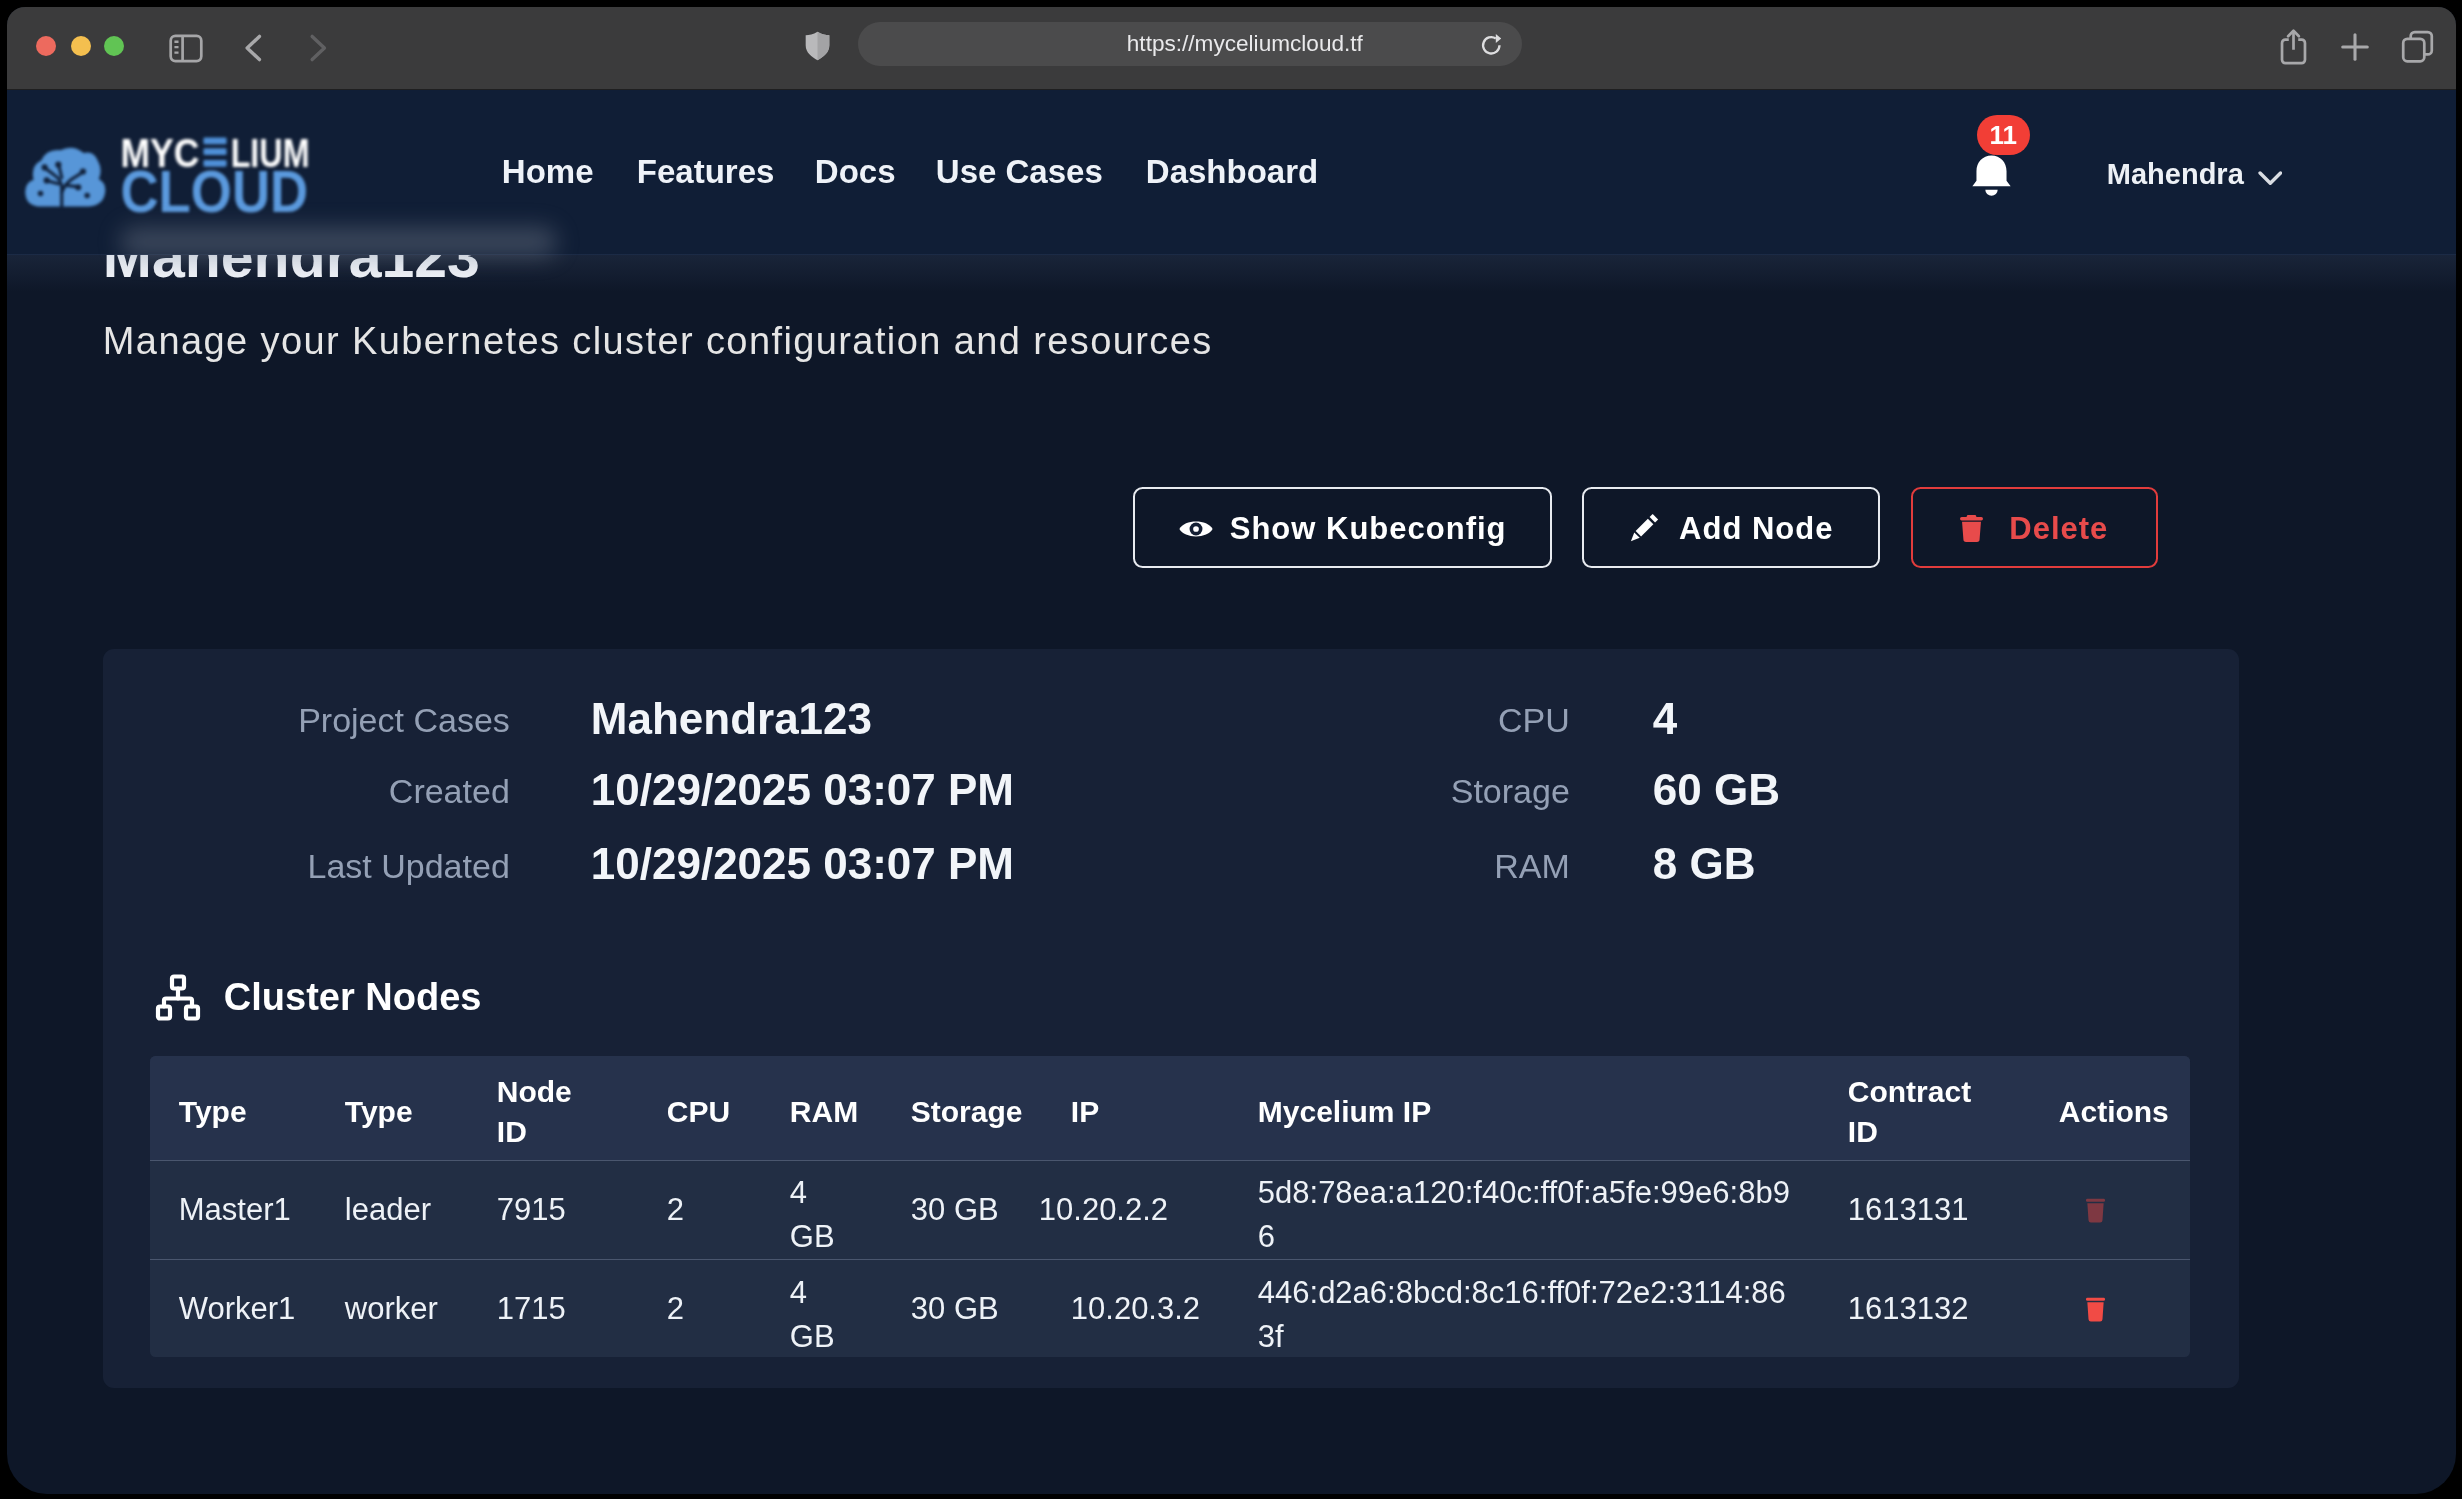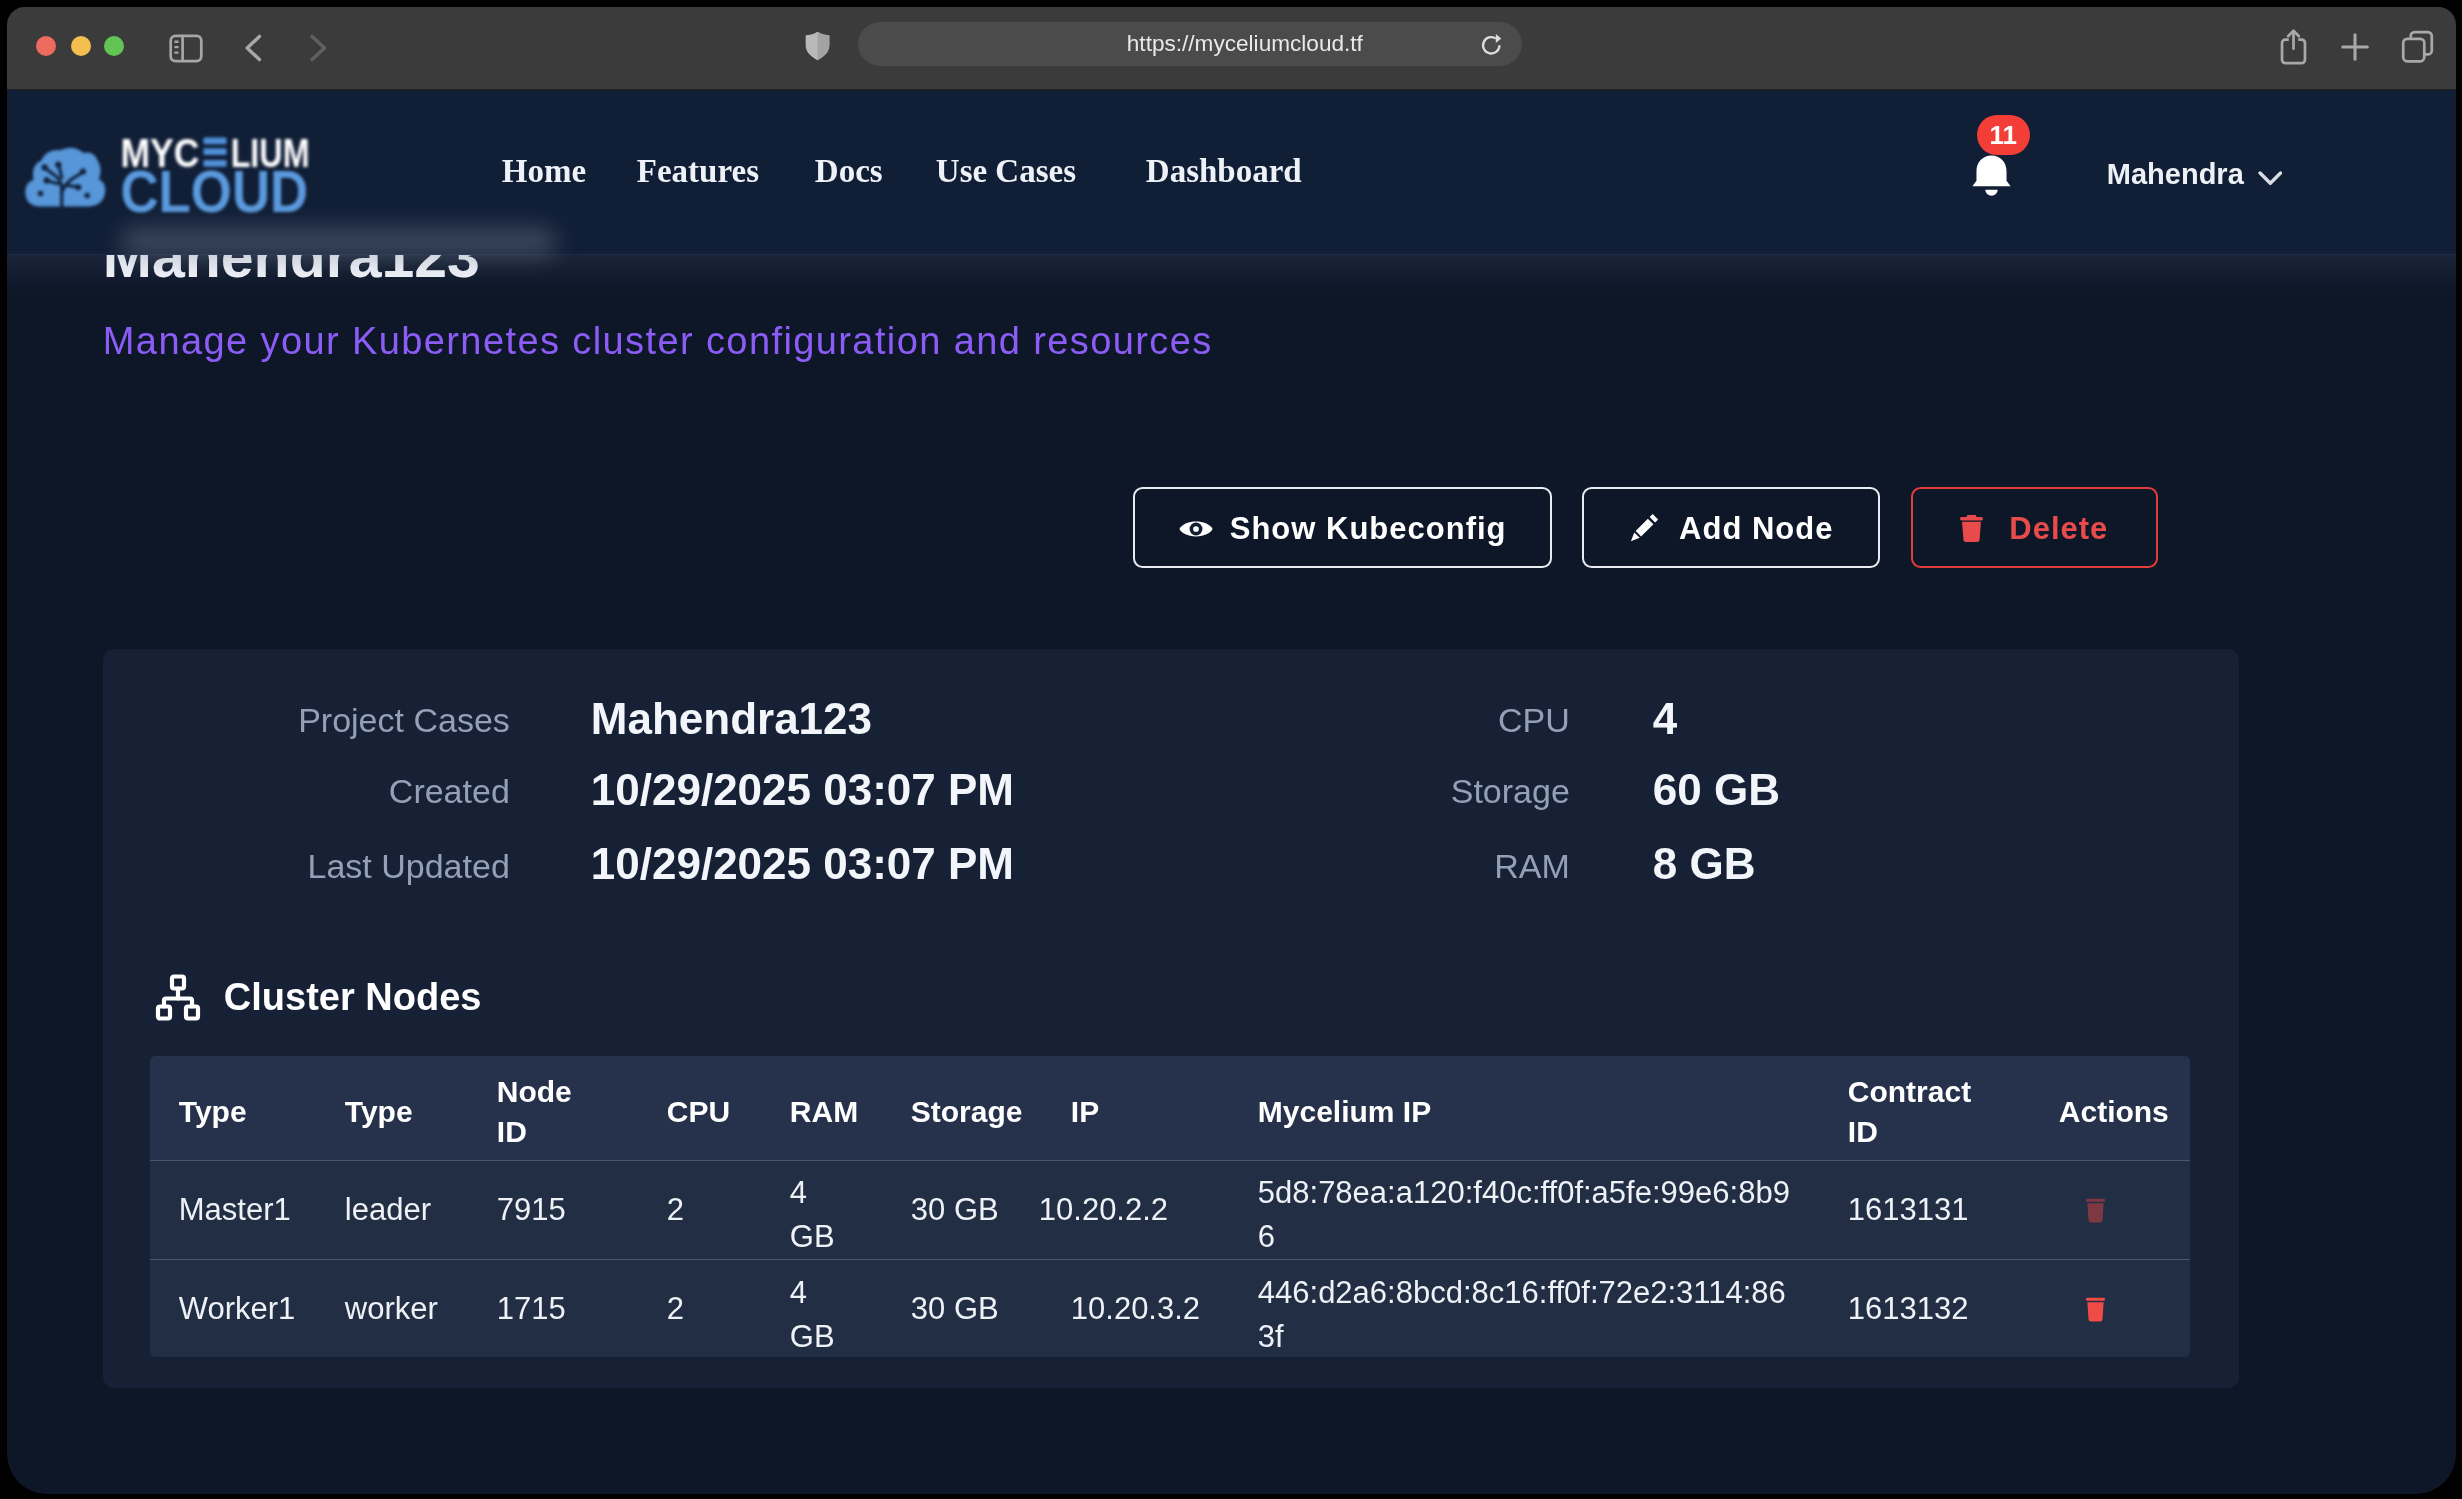--- a/index.html
+++ b/index.html
@@ -9,25 +9,25 @@
 
   
   .chrome { position:absolute; left:0; top:0; width:100%; height:83px; background:#3b3b3c; border-bottom:0.7px solid #1f1f20; }
   .dot { position:absolute; top:29px; width:20.5px; height:20.5px; border-radius:50%; }
   .urlbar { position:absolute; left:851px; top:15.7px; width:664px; height:44px; border-radius:22px; background:#4b4b4c; }
   .urltext { position:absolute; left:269px; top:0; height:44px; line-height:44px; color:#e9e9eb; font-size:22.6px; }
 
   
   .nav { position:absolute; left:0; top:83px; width:100%; height:165px; background:#101e36; z-index:5; }
   .navglow { position:absolute; left:0; top:247px; width:100%; height:38px; background:linear-gradient(to bottom, rgba(96,120,165,0.14), rgba(96,120,165,0.0)); z-index:6; }
-  .navlink { position:absolute; top:65px; height:33px; line-height:33px; color:#eef2f8; font-size:33px; font-weight:700;font-family:Liberation Serif, serif; }
+  .navlink { position:absolute; top:65px; height:33px; line-height:33px; color:#eef2f8; font-size:33px; font-weight:700; }
 
   
   .h1 { position:absolute; left:96px; top:221px; font-size:59px; font-weight:700; color:#f5f7fa; line-height:1; }
-  .sub { position:absolute; left:96px; top:315px; font-size:38px; font-weight:400; color:#8b5cf6; line-height:1; letter-spacing:1.4px; }
+  .sub { position:absolute; left:96px; top:315px; font-size:38px; font-weight:400; color:#e5e5e5; line-height:1; letter-spacing:1.4px; }
   .smudge { position:absolute; left:113px; top:220px; width:437px; height:30px; border-radius:15px; background:rgba(134,142,154,0.36); filter:blur(11px); z-index:30; }
 
   
   .btn { position:absolute; top:480px; height:81px; border:2.1px solid #e8ebf0; border-radius:9.6px; display:flex; align-items:center; justify-content:center; color:#fff; font-size:31px; font-weight:700; letter-spacing:1px; padding-top:3.4px; }
   .btn.red { border-color:#e23c3c; color:#e84b4b; }
 
   
   .card { position:absolute; left:96px; top:642px; width:2136px; height:739px; border-radius:11px; background:#172136; }
   .lbl { position:absolute; color:#94a0b5; font-size:34px; font-weight:400; line-height:1; text-align:right; width:342px; }
   .val { position:absolute; color:#f2f5f9; font-size:44px; font-weight:700; line-height:1; }

